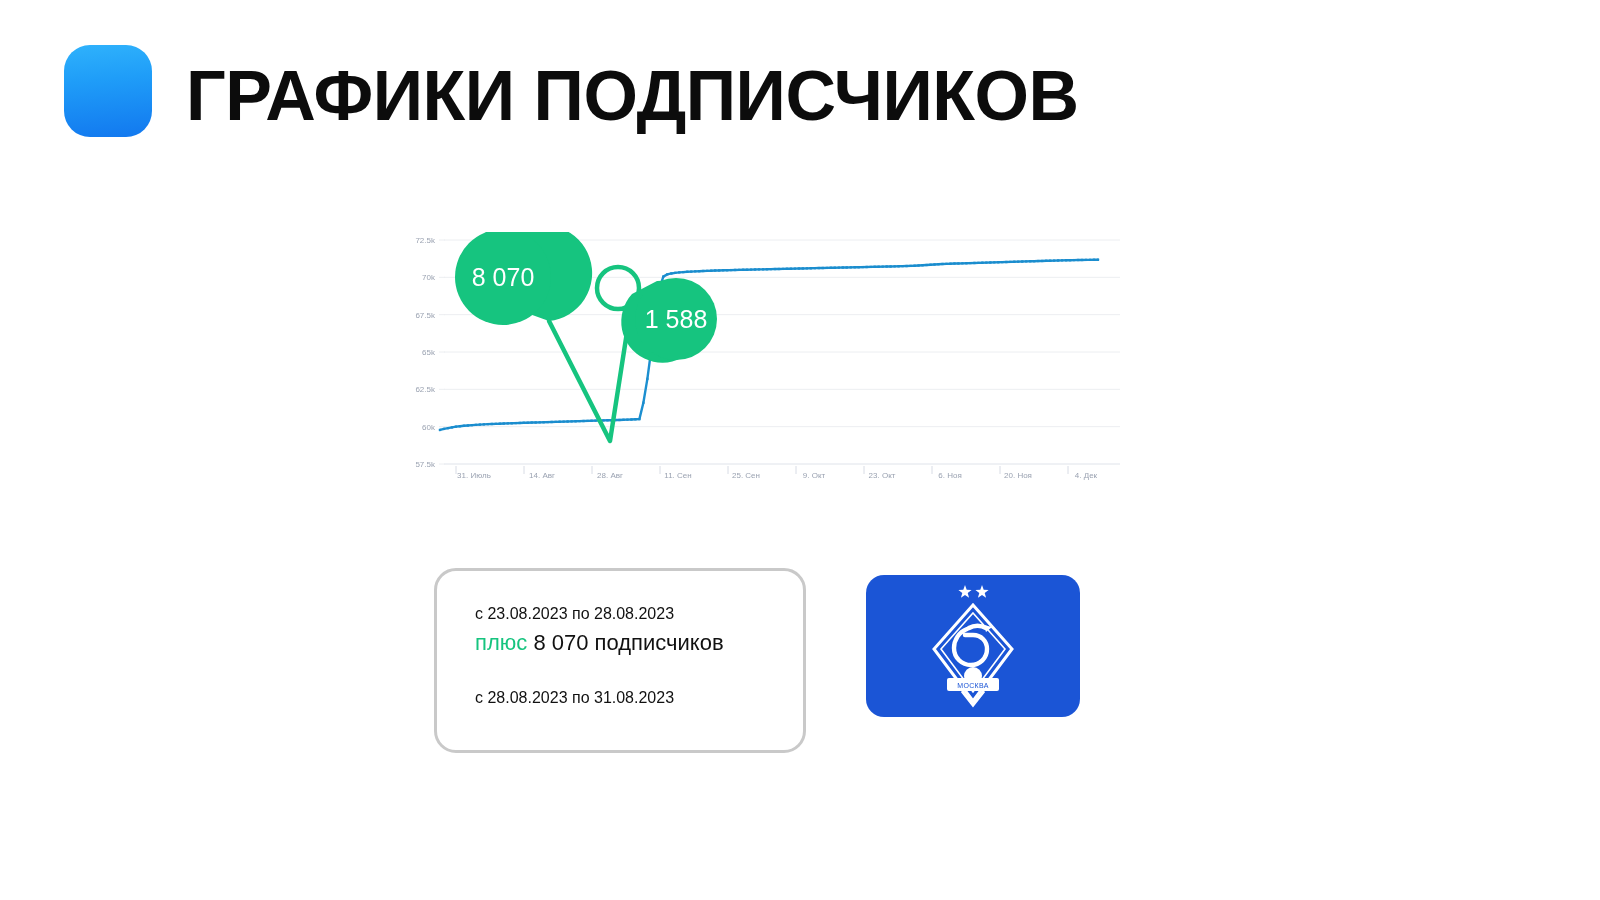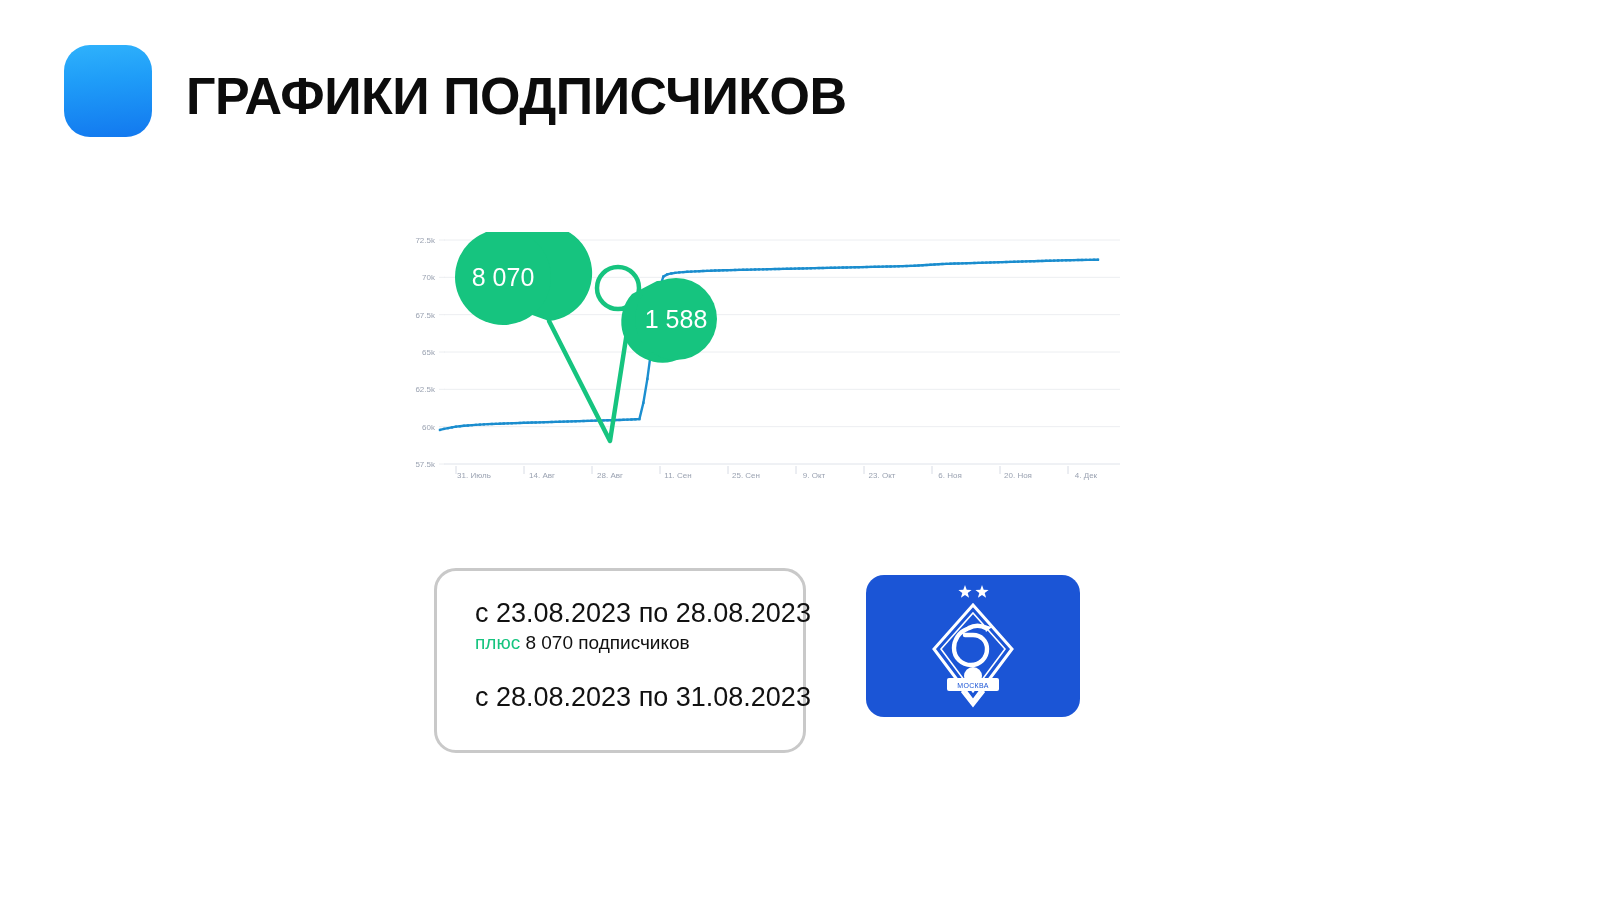--- a/index.html
+++ b/index.html
@@ -31,21 +31,21 @@
     top: 45px;
     width: 88px;
     height: 92px;
     border-radius: 26px;
     background: linear-gradient(175deg, #2fb2fc 0%, #1f9df8 38%, #1278ef 100%);
   }
   #page-title {
     position: absolute;
     left: 186px;
     top: 54px;
-    font-size: 52px;
+    font-size: 70px;
     line-height: 84px;
     font-weight: bold;
     letter-spacing: -0.5px;
     color: #0c0c0c;
     white-space: nowrap;
     font-family: "Liberation Sans", "DejaVu Sans", sans-serif;
   }
 
   
   #chart-panel {
@@ -116,27 +116,27 @@
     height: 185px;
     box-sizing: border-box;
     border: 3px solid #c9c9c9;
     border-radius: 22px;
     background: #ffffff;
     padding: 28px 0 0 38px;
   }
   .summary-block { margin-bottom: 26px; }
   .summary-block:last-child { margin-bottom: 8px; }
   .summary-range {
-    font-size: 27px;
+    font-size: 16px;
     line-height: 29px;
     color: #111111;
     white-space: nowrap;
   }
   .summary-delta {
-    font-size: 19px;
+    font-size: 22px;
     line-height: 29px;
     color: #111111;
     white-space: nowrap;
   }
   .summary-plus {
     color: #16c47f;
   }
 
   
   #club-logo {

